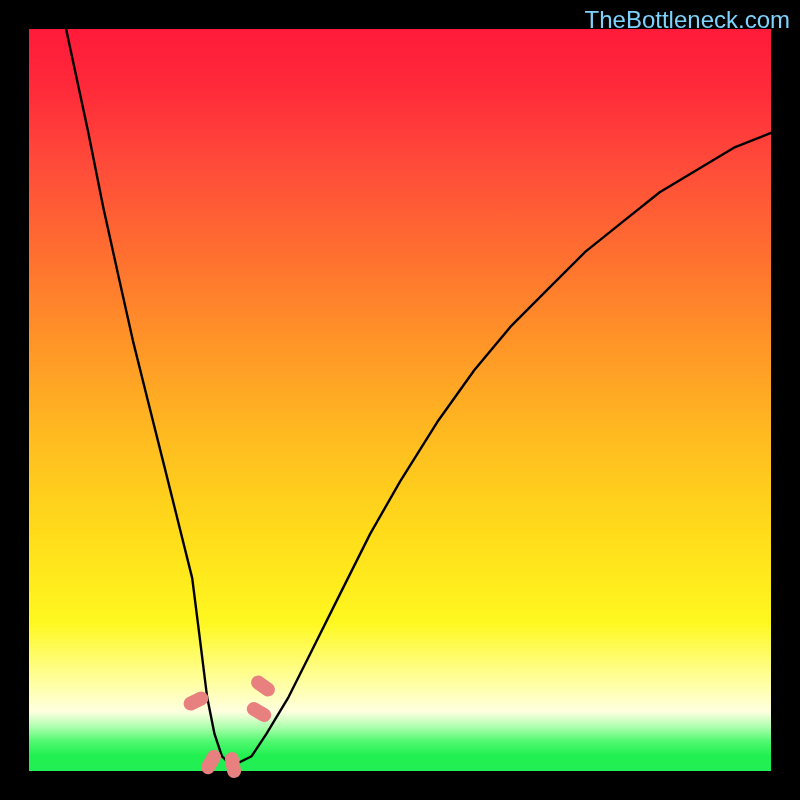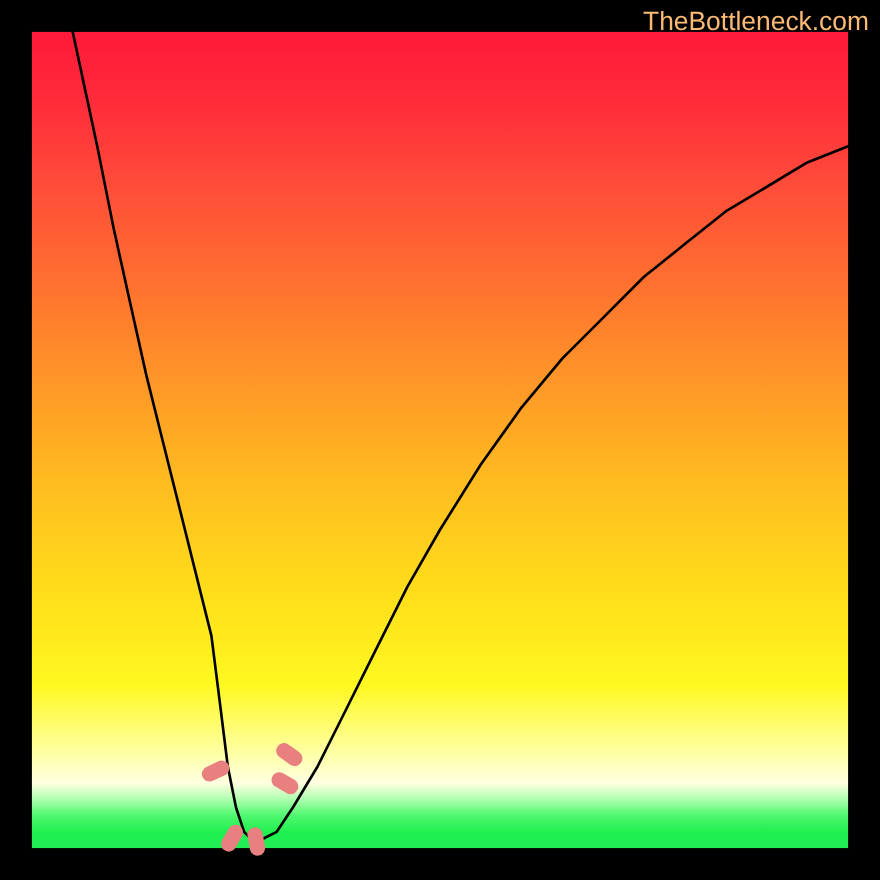--- a/index.html
+++ b/index.html
@@ -31,21 +31,21 @@
       #b0ffb0 94%,
       #50f870 96%,
       #20f050 98%,
       #22ee55 100%
     );
   }
   .watermark {
     position: absolute;
     top: 6px;
     right: 10px;
-    color: #fdba74;
+    color: #7dd3fc;
     font-size: 24px;
     font-weight: 500;
     letter-spacing: 0px;
     z-index: 10;
   }
   svg.curve {
     position: absolute;
     left: 0;
     top: 0;
     width: 742px;

